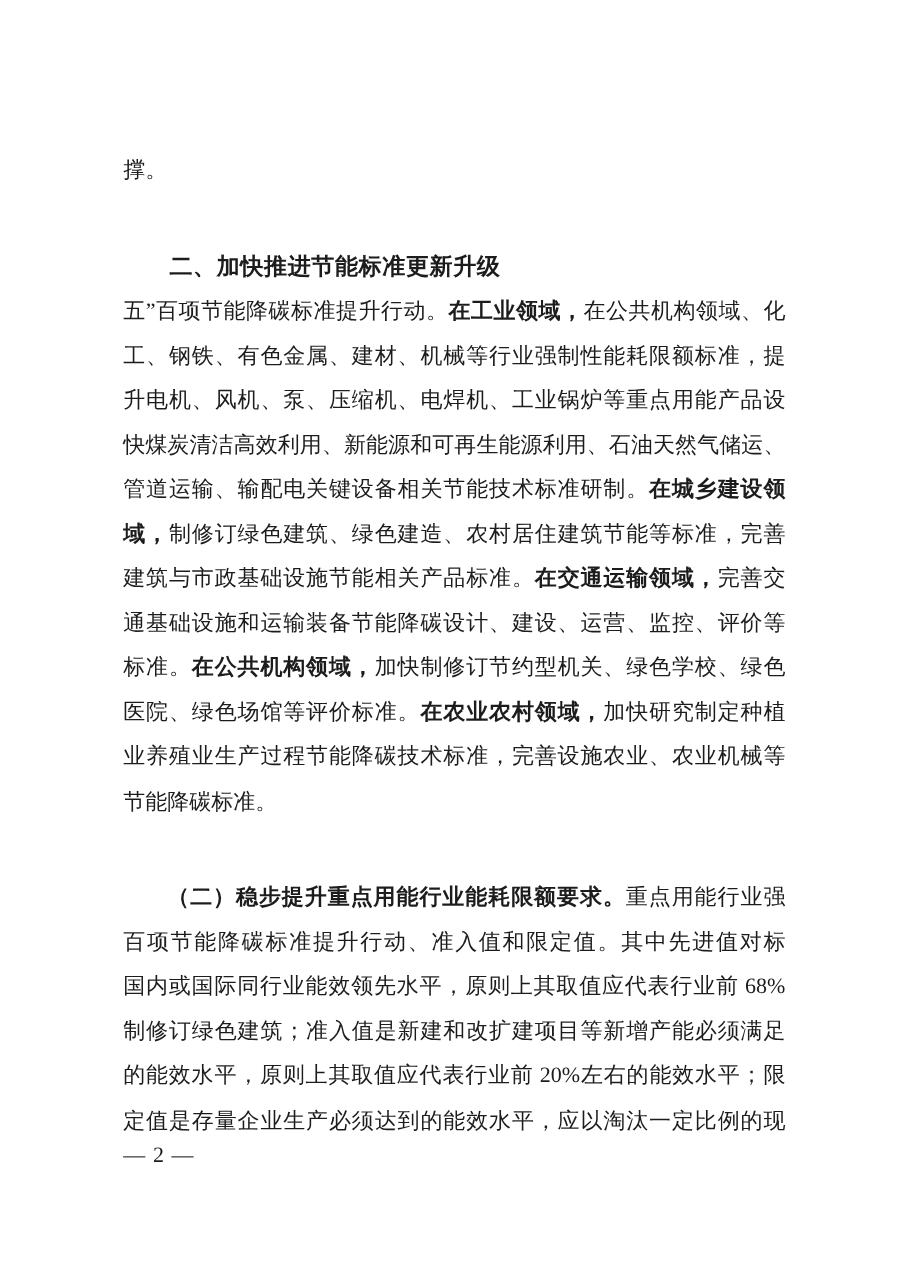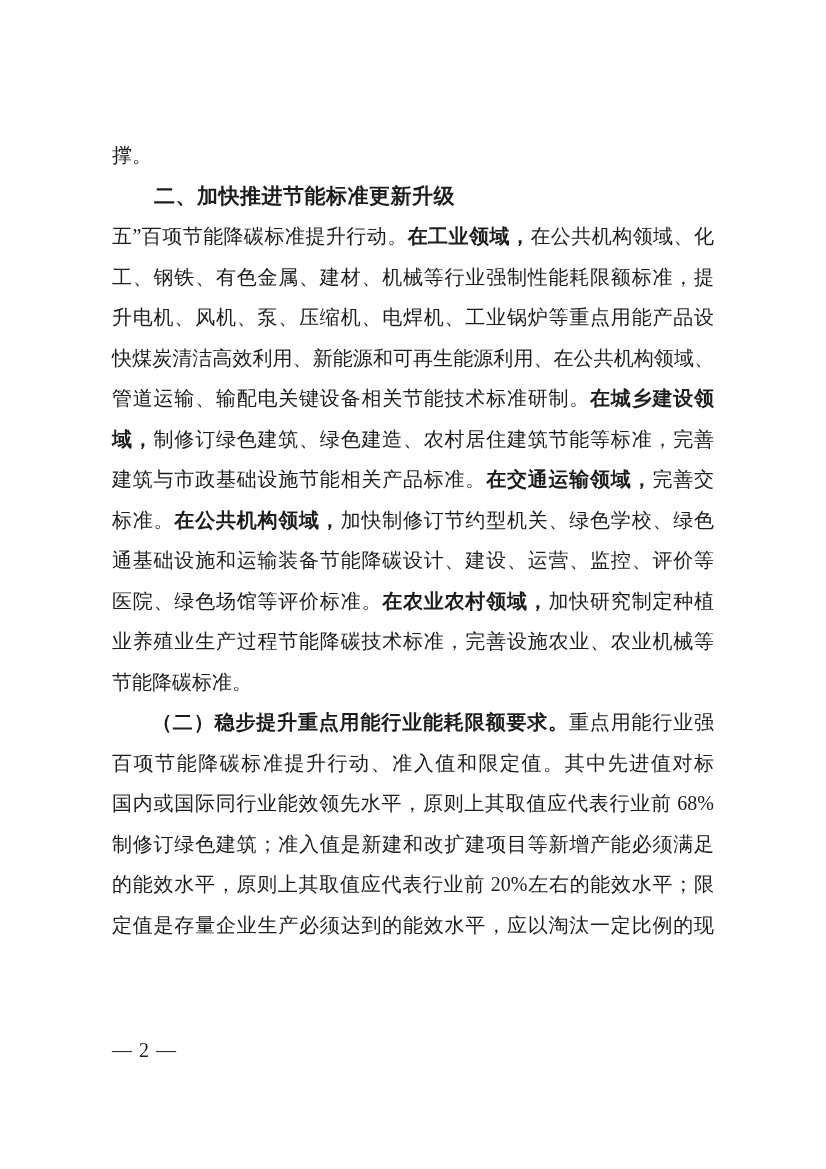--- a/index.html
+++ b/index.html
@@ -31,20 +31,21 @@
     text-align-last: justify;
     white-space: nowrap;
     overflow: visible;
   }
   .line.align-left {
     text-align: left;
     text-align-last: left;
   }
   .line.indent {
     text-indent: 2em;
+    margin-top: 47px;
   }
   .line.heading {
     font-family: "Liberation Sans", "DejaVu Sans", sans-serif;
     font-weight: bold;
     font-size: 21px;
     letter-spacing: 0.5px;
   }
   .seg { font-weight: normal; }
   .seg.b { font-weight: bold; }
   .footer {
@@ -61,26 +62,26 @@
 </head>
 <body>
 
 <div class="page">
   <div class="content" id="document-content">
       <div class="line align-left"><span class="seg">撑。</span></div>
       <div class="line align-left indent heading"><span class="seg b">二、加快推进节能标准更新升级</span></div>
       <div class="line"><span class="seg">五”百项节能降碳标准提升行动。</span><span class="seg b">在工业领域，</span><span class="seg">在公共机构领域、化</span></div>
       <div class="line"><span class="seg">工、钢铁、有色金属、建材、机械等行业强制性能耗限额标准，提</span></div>
       <div class="line"><span class="seg">升电机、风机、泵、压缩机、电焊机、工业锅炉等重点用能产品设</span></div>
-      <div class="line"><span class="seg">快煤炭清洁高效利用、新能源和可再生能源利用、在公共机构领域、</span></div>
+      <div class="line"><span class="seg">快煤炭清洁高效利用、新能源和可再生能源利用、石油天然气储运、</span></div>
       <div class="line"><span class="seg">管道运输、输配电关键设备相关节能技术标准研制。</span><span class="seg b">在城乡建设领</span></div>
       <div class="line"><span class="seg b">域，</span><span class="seg">制修订绿色建筑、绿色建造、农村居住建筑节能等标准，完善</span></div>
       <div class="line"><span class="seg">建筑与市政基础设施节能相关产品标准。</span><span class="seg b">在交通运输领域，</span><span class="seg">完善交</span></div>
+      <div class="line"><span class="seg">通基础设施和运输装备节能降碳设计、建设、运营、监控、评价等</span></div>
       <div class="line"><span class="seg">标准。</span><span class="seg b">在公共机构领域，</span><span class="seg">加快制修订节约型机关、绿色学校、绿色</span></div>
-      <div class="line"><span class="seg">通基础设施和运输装备节能降碳设计、建设、运营、监控、评价等</span></div>
       <div class="line"><span class="seg">医院、绿色场馆等评价标准。</span><span class="seg b">在农业农村领域，</span><span class="seg">加快研究制定种植</span></div>
       <div class="line"><span class="seg">业养殖业生产过程节能降碳技术标准，完善设施农业、农业机械等</span></div>
       <div class="line align-left"><span class="seg">节能降碳标准。</span></div>
       <div class="line indent"><span class="seg b">（二）稳步提升重点用能行业能耗限额要求。</span><span class="seg">重点用能行业强</span></div>
       <div class="line"><span class="seg">百项节能降碳标准提升行动、准入值和限定值。其中先进值对标</span></div>
       <div class="line"><span class="seg">国内或国际同行业能效领先水平，原则上其取值应代表行业前 68%</span></div>
       <div class="line"><span class="seg">制修订绿色建筑；准入值是新建和改扩建项目等新增产能必须满足</span></div>
       <div class="line"><span class="seg">的能效水平，原则上其取值应代表行业前 20%左右的能效水平；限</span></div>
       <div class="line"><span class="seg">定值是存量企业生产必须达到的能效水平，应以淘汰一定比例的现</span></div>
     </div>

